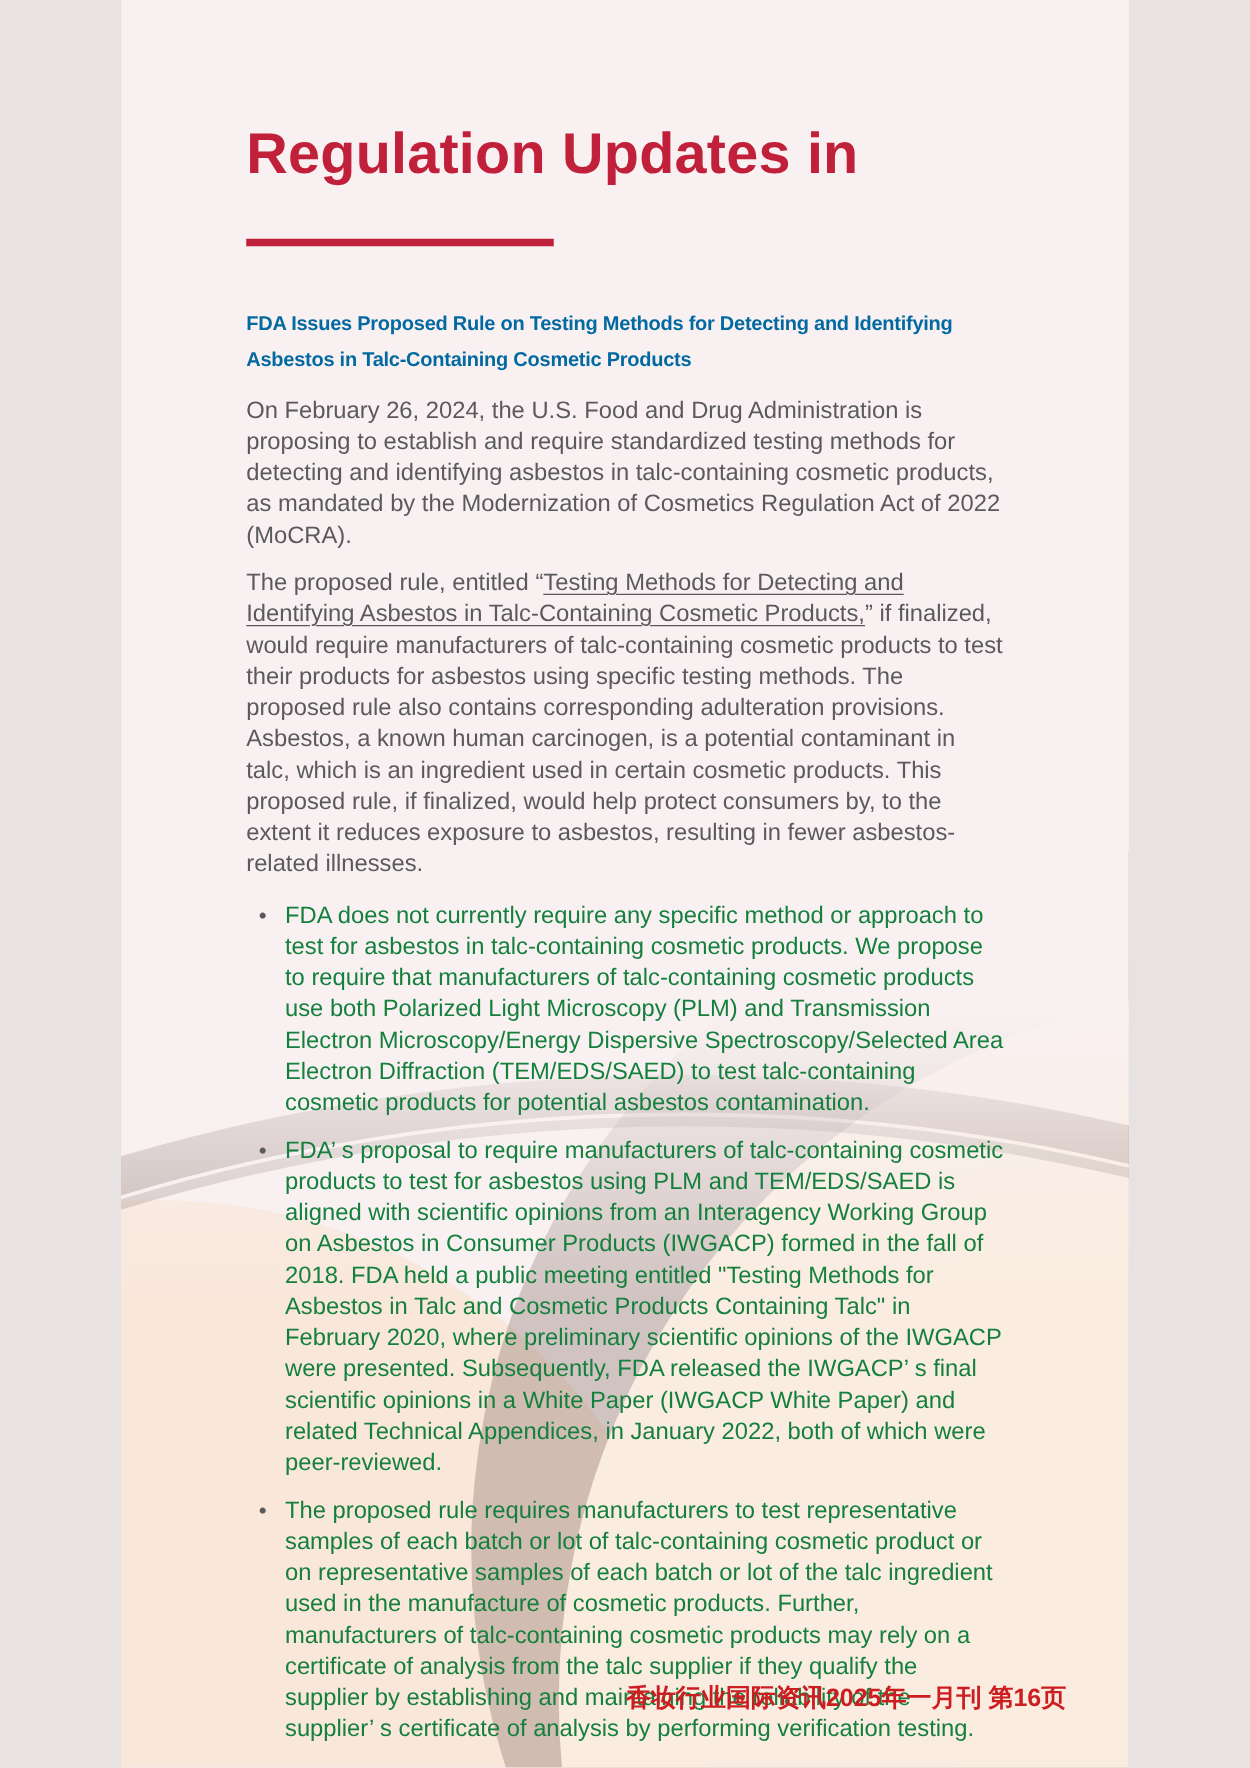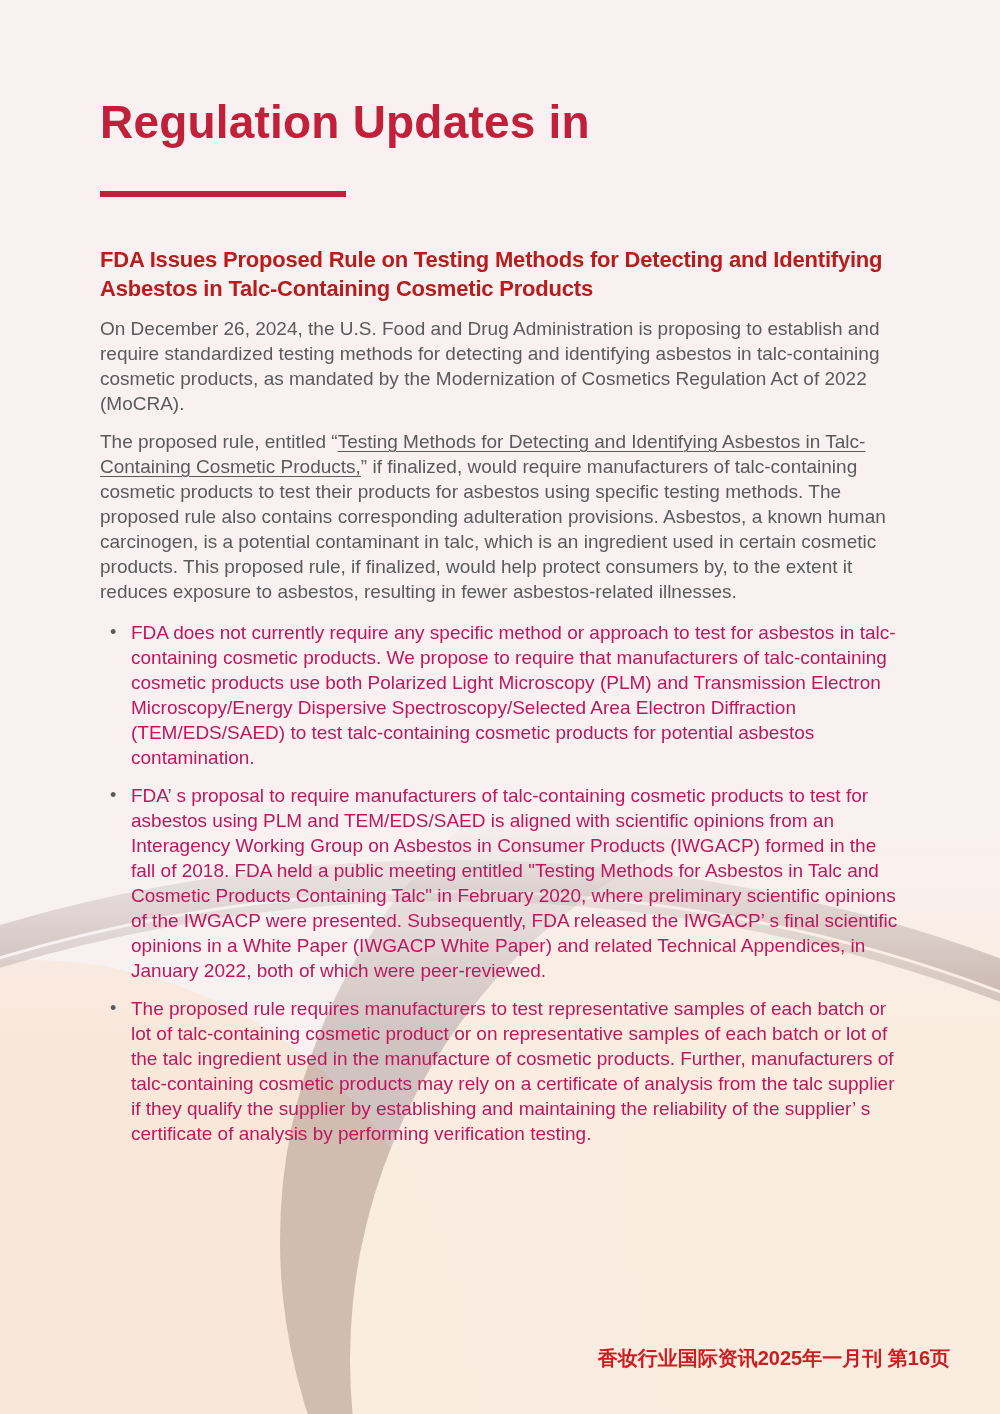--- a/index.html
+++ b/index.html
@@ -1,21 +1,21 @@
 <!DOCTYPE html>
 <html style="--accent: #c1203a; --footer-red: #cd1d21;"><head>
 <meta charset="utf-8">
 <style>
   * { box-sizing: border-box; margin: 0; padding: 0; }
   html, body { background: #e8e2e2; }
   body { font-family: "Liberation Sans", "DejaVu Sans", sans-serif; }
 
   .page {
     position: relative;
-    width: 1000px;
+    width: 806px;
     height: 1414px;
     margin: 0 auto;
     background: #f9f1f1;
     overflow: hidden;
   }
 
   
   .bg { position: absolute; inset: 0; z-index: 0; }
   .bg div { position: absolute; border-radius: 50%; }
   .puff-left   { width: 880px;  height: 880px;  left: -410px; top: 960px; background: rgba(249,230,216,0.92); }
@@ -44,25 +44,25 @@
   .title-rule {
     margin-top: 40px;
     width: 246px;
     height: 6px;
     background: var(--accent);
   }
 
   h2.article-heading {
     margin-top: 48px;
     max-width: 800px;
-    font-size: 22px;
+    font-size: 16px;
     line-height: 29px;
     font-weight: bold;
     letter-spacing: -0.2px;
-    color: #b91c1c;
+    color: #0369a1;
   }
 
   p.body-text {
     margin-top: 13px;
     max-width: 806px;
     font-size: 19px;
     line-height: 25px;
     color: #5a5a5e;
   }
 
@@ -78,21 +78,21 @@
     margin-top: 16px;
     max-width: 816px;
     list-style: none;
   }
   ul.bullet-list li {
     position: relative;
     padding-left: 31px;
     margin-top: 13px;
     font-size: 19px;
     line-height: 25px;
-    color: #be185d;
+    color: #15803d;
   }
   ul.bullet-list li::before {
     content: "\2022";
     position: absolute;
     left: 10px;
     top: 0;
     color: #5a5a5e;
     font-size: 18px;
   }
 
@@ -124,21 +124,21 @@
   </div>
 
   <div class="content">
 
     <h1 class="page-title"><span>Regulation Updates in</span><br></h1>
 
     <div class="title-rule"></div>
 
     <h2 class="article-heading">FDA Issues Proposed Rule on Testing Methods for Detecting and Identifying Asbestos in Talc-Containing Cosmetic Products</h2>
 
-    <p class="body-text">On December 26, 2024, the U.S. Food and Drug Administration is proposing to establish and require standardized testing methods for detecting and identifying asbestos in talc-containing cosmetic products, as mandated by the Modernization of Cosmetics Regulation Act of 2022 (MoCRA).</p>
+    <p class="body-text">On February 26, 2024, the U.S. Food and Drug Administration is proposing to establish and require standardized testing methods for detecting and identifying asbestos in talc-containing cosmetic products, as mandated by the Modernization of Cosmetics Regulation Act of 2022 (MoCRA).</p>
 
     <p class="body-text"><span>The proposed rule, entitled “</span><a class="doc-link">Testing Methods for Detecting and Identifying Asbestos in Talc-Containing Cosmetic Products,</a><span>” if finalized, would require manufacturers of talc-containing cosmetic products to test their products for asbestos using specific testing methods. The proposed rule also contains corresponding adulteration provisions. Asbestos, a known human carcinogen, is a potential contaminant in talc, which is an ingredient used in certain cosmetic products. This proposed rule, if finalized, would help protect consumers by, to the extent it reduces exposure to asbestos, resulting in fewer asbestos-related illnesses.</span></p>
 
     <ul class="bullet-list">
       <li><span>FDA does not currently require any specific method or approach to test for asbestos in talc-containing cosmetic products. We propose to require that manufacturers of talc-containing cosmetic products use both Polarized Light Microscopy (PLM) and Transmission Electron Microscopy/Energy Dispersive Spectroscopy/Selected Area Electron Diffraction (TEM/EDS/SAED) to test talc-containing cosmetic products for potential asbestos contamination.</span></li>
       <li><span>FDA’ s proposal to require manufacturers of talc-containing cosmetic products to test for asbestos using PLM and TEM/EDS/SAED is aligned with scientific opinions from an Interagency Working Group on Asbestos in Consumer Products (IWGACP) formed in the fall of 2018. FDA held a public meeting entitled "Testing Methods for Asbestos in Talc and Cosmetic Products Containing Talc" in February 2020, where preliminary scientific opinions of the IWGACP were presented. Subsequently, FDA released the IWGACP’ s final scientific opinions in a White Paper (IWGACP White Paper) and related Technical Appendices, in January 2022, both of which were peer-reviewed.</span></li>
       <li><span>The proposed rule requires manufacturers to test representative samples of each batch or lot of talc-containing cosmetic product or on representative samples of each batch or lot of the talc ingredient used in the manufacture of cosmetic products. Further, manufacturers of talc-containing cosmetic products may rely on a certificate of analysis from the talc supplier if they qualify the supplier by establishing and maintaining the reliability of the supplier’ s certificate of analysis by performing verification testing.</span></li>
     </ul>
 
   </div>

